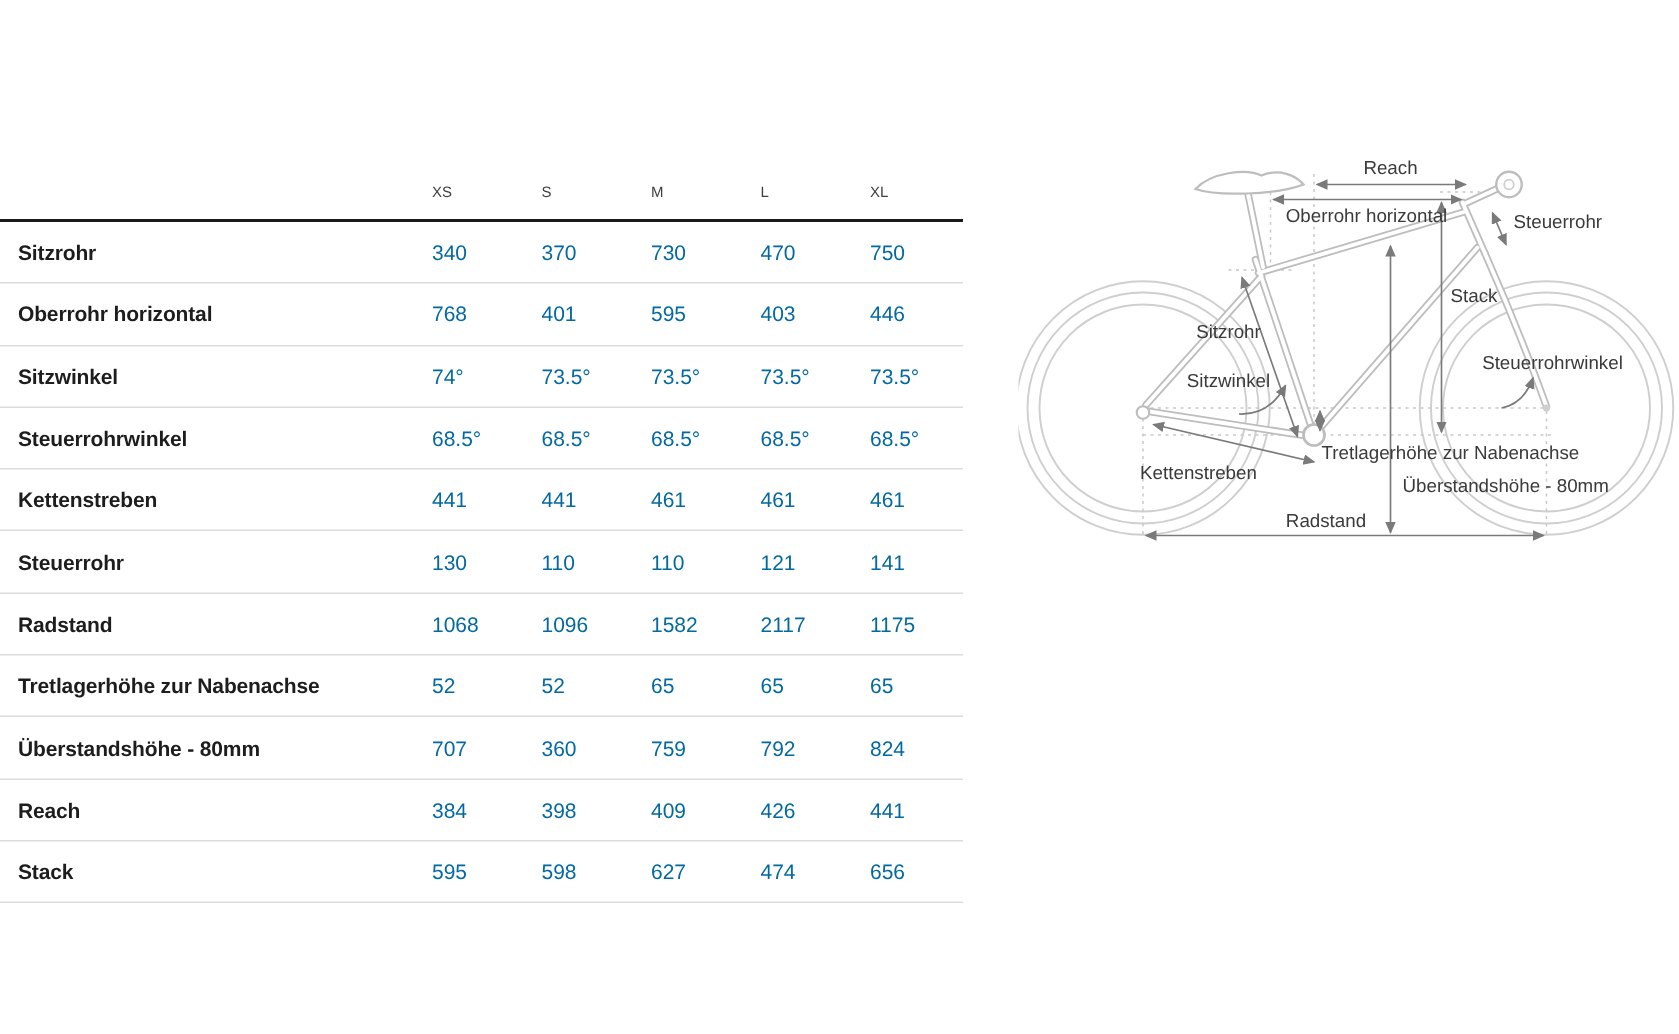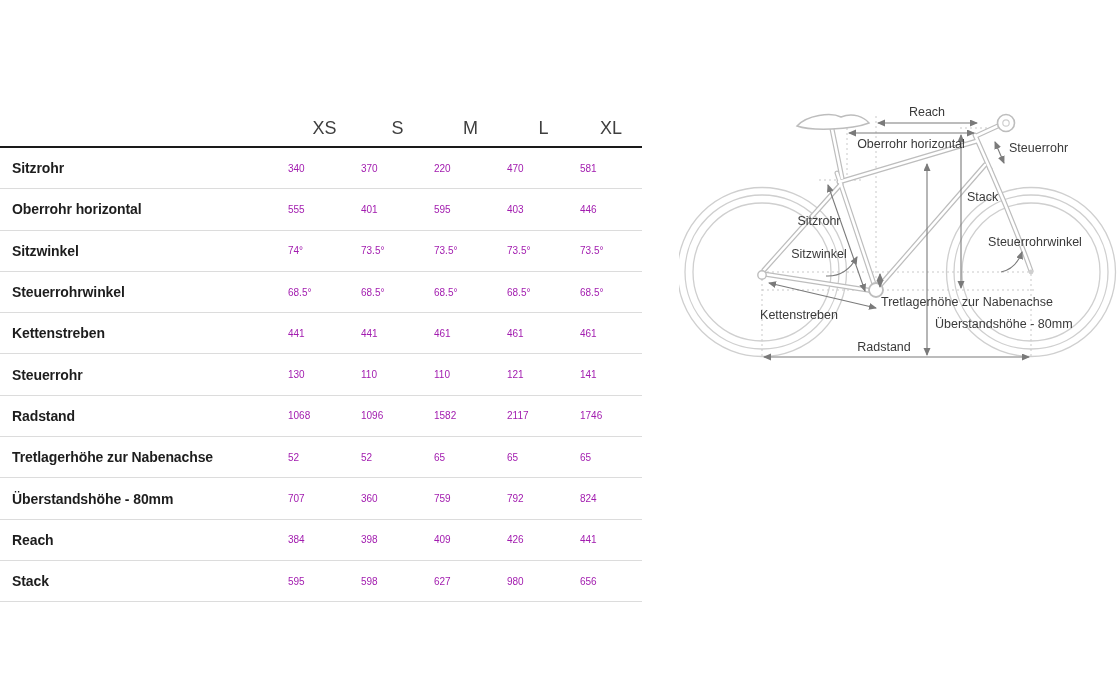--- a/index.html
+++ b/index.html
@@ -15,34 +15,34 @@
   .trow{
     display:grid;
     grid-template-columns:288px 73px 73px 73px 73px 62px;
     align-items:center;
   }
   .thead{
     height:35px;
     border-bottom:2px solid #1a1a1a;
   }
   .thead .cell{
-    font-size:18px;color:#3f3f3f;font-weight:400;text-align:center;
+    font-size:10px;color:#3f3f3f;font-weight:400;
   }
   .tbody-row{
     height:40.3px;
     border-bottom:1px solid #dcdcdc;
   }
   .cell{white-space:nowrap;}
   .label-cell{
     padding-left:12px;
     font-size:14px;font-weight:bold;color:#1d1d1d;
     letter-spacing:-0.1px;
   }
   .value-cell{
-    font-size:10px;color:#a21caf;
+    font-size:14px;color:#0369a1;
   }
   
   .diagram{
     position:absolute;left:679px;top:85px;width:440px;height:300px;
   }
   .diagram svg{display:block;}
   .tube{stroke:#bdbdbd;stroke-width:5;fill:none;stroke-linecap:round;}
   .tube-in{stroke:#ffffff;stroke-width:2.6;fill:none;stroke-linecap:round;}
   .wheel{stroke:#cfcfcf;stroke-width:1.3;fill:none;}
   .dash{stroke:#c9c9c9;stroke-width:1;stroke-dasharray:2 3;fill:none;}
@@ -60,28 +60,28 @@
     <div class="cell">S</div>
     <div class="cell">M</div>
     <div class="cell">L</div>
     <div class="cell">XL</div>
   </div>
 
   <div class="trow tbody-row">
     <div class="cell label-cell">Sitzrohr</div>
     <div class="cell value-cell">340</div>
     <div class="cell value-cell">370</div>
-    <div class="cell value-cell">220</div>
+    <div class="cell value-cell">730</div>
     <div class="cell value-cell">470</div>
-    <div class="cell value-cell">581</div>
+    <div class="cell value-cell">750</div>
   </div>
 
   <div class="trow tbody-row">
     <div class="cell label-cell">Oberrohr horizontal</div>
-    <div class="cell value-cell">555</div>
+    <div class="cell value-cell">768</div>
     <div class="cell value-cell">401</div>
     <div class="cell value-cell">595</div>
     <div class="cell value-cell">403</div>
     <div class="cell value-cell">446</div>
   </div>
 
   <div class="trow tbody-row">
     <div class="cell label-cell">Sitzwinkel</div>
     <div class="cell value-cell">74°</div>
     <div class="cell value-cell">73.5°</div>
@@ -116,21 +116,21 @@
     <div class="cell value-cell">121</div>
     <div class="cell value-cell">141</div>
   </div>
 
   <div class="trow tbody-row">
     <div class="cell label-cell">Radstand</div>
     <div class="cell value-cell">1068</div>
     <div class="cell value-cell">1096</div>
     <div class="cell value-cell">1582</div>
     <div class="cell value-cell">2117</div>
-    <div class="cell value-cell">1746</div>
+    <div class="cell value-cell">1175</div>
   </div>
 
   <div class="trow tbody-row">
     <div class="cell label-cell">Tretlagerhöhe zur Nabenachse</div>
     <div class="cell value-cell">52</div>
     <div class="cell value-cell">52</div>
     <div class="cell value-cell">65</div>
     <div class="cell value-cell">65</div>
     <div class="cell value-cell">65</div>
   </div>
@@ -151,21 +151,21 @@
     <div class="cell value-cell">409</div>
     <div class="cell value-cell">426</div>
     <div class="cell value-cell">441</div>
   </div>
 
   <div class="trow tbody-row">
     <div class="cell label-cell">Stack</div>
     <div class="cell value-cell">595</div>
     <div class="cell value-cell">598</div>
     <div class="cell value-cell">627</div>
-    <div class="cell value-cell">980</div>
+    <div class="cell value-cell">474</div>
     <div class="cell value-cell">656</div>
   </div>
 
 </div>
 
 <div class="diagram">
 <svg width="440" height="300" viewBox="0 0 440 300" xmlns="http://www.w3.org/2000/svg">
   <defs>
     <marker id="ah" markerWidth="9" markerHeight="8" refX="7" refY="3.5" orient="auto-start-reverse" markerUnits="userSpaceOnUse">
       <path d="M0,0 L8,3.5 L0,7 Z" fill="#7a7a7a"></path>

